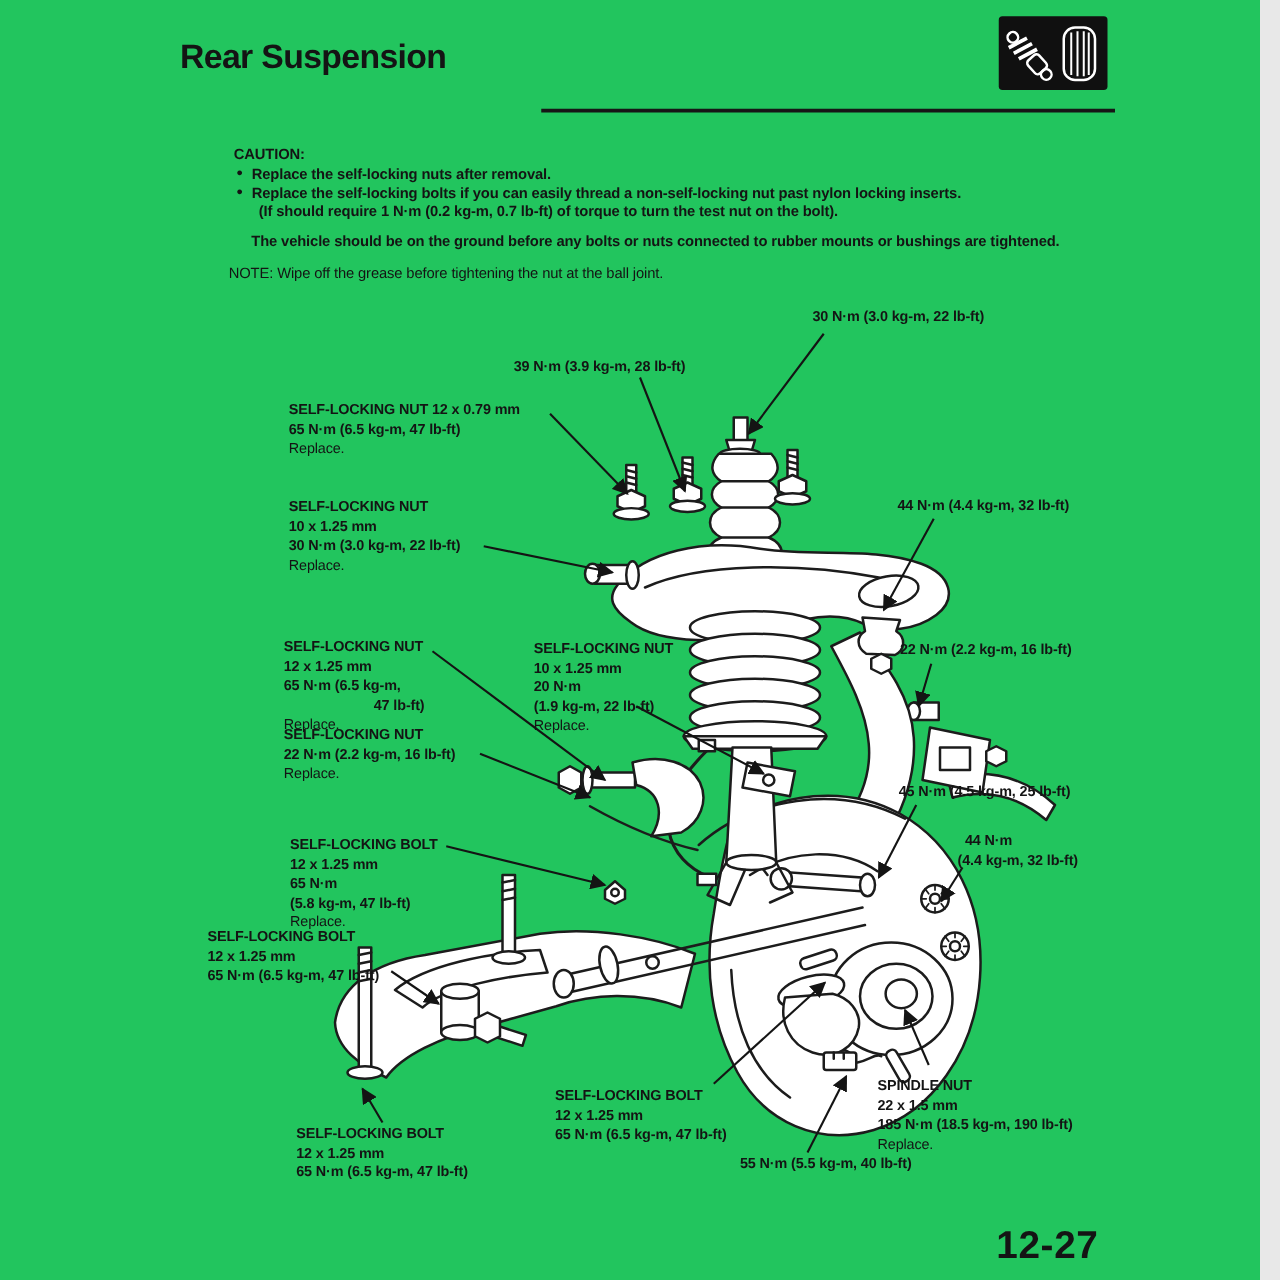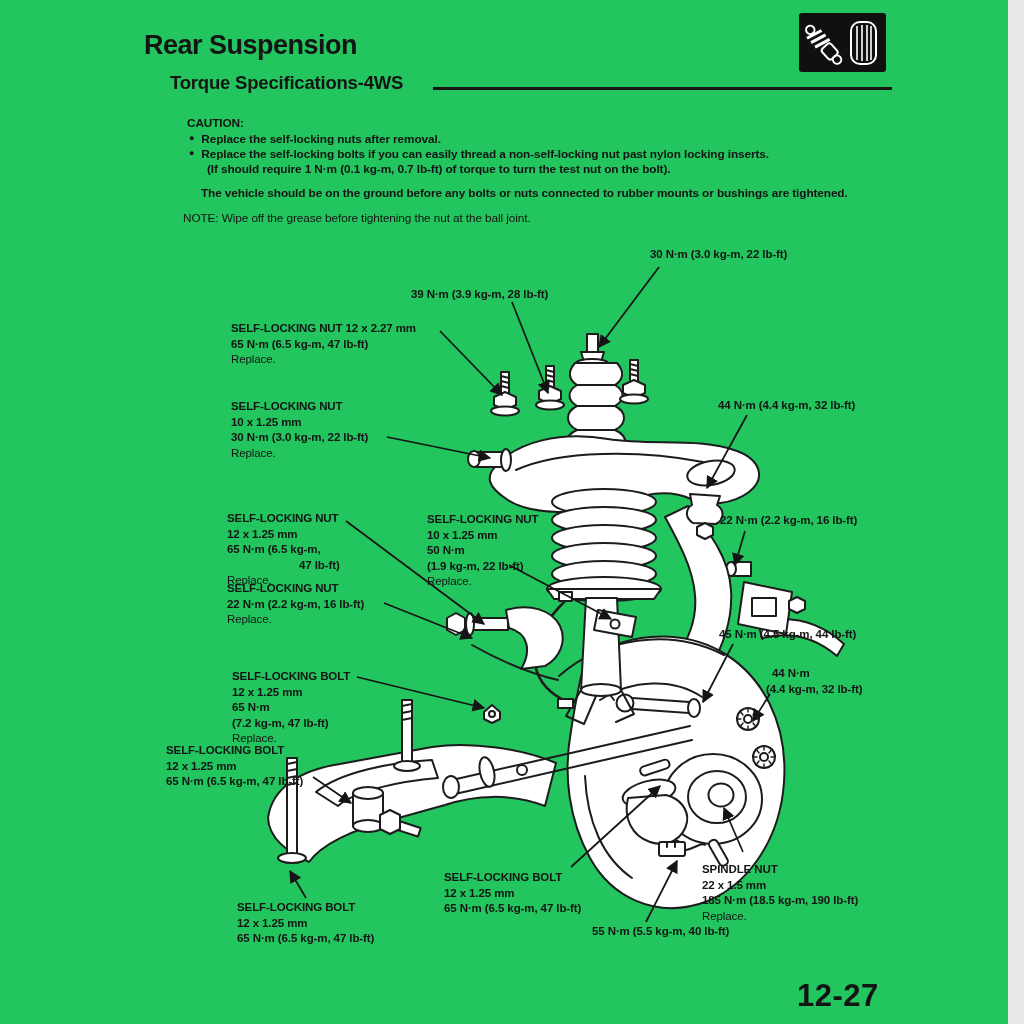--- a/index.html
+++ b/index.html
@@ -35,33 +35,32 @@
           <circle cx="0" cy="-19" r="4.2"></circle>
           <path d="M-8,-15 L8,-11 M-8,-9 L8,-5 M-8,-3 L8,1" stroke-width="3"></path>
           <rect x="-6" y="3" width="12" height="14" rx="3"></rect>
           <circle cx="0" cy="21" r="4.2"></circle>
         </g>
         <rect x="52" y="9" width="25" height="42" rx="9"></rect>
         <path d="M58,13 L58,47 M63,12 L63,48 M68,12 L68,48 M72,13 L72,47" stroke-width="1.6"></path>
       </g>
     </svg>
   </div>
-  <div class="abs h2" style="left:170px;top:72px">Torque Specifications-4WS</div>
   <div class="rule" style="left:433px;top:87px;width:459px"></div>
 
   <div class="abs cau" style="left:167px;top:116px">CAUTION:</div>
   <div class="abs cau bullet-row" style="left:169px;top:132px">
     <span class="dot">●</span>
     <span>Replace the self-locking nuts after removal.</span>
   </div>
   <div class="abs cau bullet-row" style="left:169px;top:147px">
     <span class="dot">●</span>
     <span>Replace the self-locking bolts if you can easily thread a non-self-locking nut past nylon locking inserts.</span>
   </div>
-  <div class="abs cau" style="left:187px;top:162px">(If should require 1 N·m (0.1 kg-m, 0.7 lb-ft) of torque to turn the test nut on the bolt).</div>
+  <div class="abs cau" style="left:187px;top:162px">(If should require 1 N·m (0.2 kg-m, 0.7 lb-ft) of torque to turn the test nut on the bolt).</div>
   <div class="abs cau rg" style="left:163px;top:211px">NOTE: Wipe off the grease before tightening the nut at the ball joint.</div>
   <div class="abs cau" style="left:181px;top:186px">The vehicle should be on the ground before any bolts or nuts connected to rubber mounts or bushings are tightened.</div>
 
   <svg class="diagram" width="1024" height="1024" viewBox="0 0 1024 1024">
     <defs>
       <marker id="ah" viewBox="0 0 10 10" refX="9" refY="5" markerWidth="7.5" markerHeight="7.5" orient="auto-start-reverse">
         <path d="M0,0 L10,5 L0,10 z" fill="#141414"></path>
       </marker>
       <g id="nutStud" stroke="#1c1c1c" stroke-width="2" fill="#fff">
         <rect x="-4" y="-30" width="8" height="23"></rect>
@@ -226,29 +225,29 @@
       <line x1="646" y1="922" x2="677" y2="861" marker-end="url(#ah)"></line>
       <line x1="733" y1="644" x2="703" y2="702" marker-end="url(#ah)"></line>
       <line x1="770" y1="694" x2="753" y2="721" marker-end="url(#ah)"></line>
     </g>
   </svg>
 
   <div class="co" style="left:650px;top:247px">30 N·m (3.0 kg-m, 22 lb-ft)</div>
   <div class="co" style="left:411px;top:287px">39 N·m (3.9 kg-m, 28 lb-ft)</div>
   <div class="co" style="left:718px;top:398px">44 N·m (4.4 kg-m, 32 lb-ft)</div>
   <div class="co" style="left:720px;top:513px">22 N·m (2.2 kg-m, 16 lb-ft)</div>
-  <div class="co" style="left:719px;top:627px">45 N·m (4.5 kg-m, 44 lb-ft)</div>
+  <div class="co" style="left:719px;top:627px">45 N·m (4.5 kg-m, 25 lb-ft)</div>
   <div class="co" style="left:766px;top:666px">
     <div style="padding-left:6px">44 N·m</div>
     <div>(4.4 kg-m, 32 lb-ft)</div>
   </div>
   <div class="co" style="left:592px;top:924px">55 N·m (5.5 kg-m, 40 lb-ft)</div>
 
   <div class="co" style="left:231px;top:321px">
-    <div>SELF-LOCKING NUT 12 x 2.27 mm</div>
+    <div>SELF-LOCKING NUT 12 x 0.79 mm</div>
     <div>65 N·m (6.5 kg-m, 47 lb-ft)</div>
     <div class="rg">Replace.</div>
   </div>
 
   <div class="co" style="left:231px;top:399px">
     <div>SELF-LOCKING NUT</div>
     <div>10 x 1.25 mm</div>
     <div>30 N·m (3.0 kg-m, 22 lb-ft)</div>
     <div class="rg">Replace.</div>
   </div>
@@ -257,36 +256,36 @@
     <div>SELF-LOCKING NUT</div>
     <div>12 x 1.25 mm</div>
     <div>65 N·m (6.5 kg-m,</div>
     <div class="ind">47 lb-ft)</div>
     <div class="rg">Replace.</div>
   </div>
 
   <div class="co" style="left:427px;top:512px">
     <div>SELF-LOCKING NUT</div>
     <div>10 x 1.25 mm</div>
-    <div>50 N·m</div>
+    <div>20 N·m</div>
     <div>(1.9 kg-m, 22 lb-ft)</div>
     <div class="rg">Replace.</div>
   </div>
 
   <div class="co" style="left:227px;top:581px">
     <div>SELF-LOCKING NUT</div>
     <div>22 N·m (2.2 kg-m, 16 lb-ft)</div>
     <div class="rg">Replace.</div>
   </div>
 
   <div class="co" style="left:232px;top:669px">
     <div>SELF-LOCKING BOLT</div>
     <div>12 x 1.25 mm</div>
     <div>65 N·m</div>
-    <div>(7.2 kg-m, 47 lb-ft)</div>
+    <div>(5.8 kg-m, 47 lb-ft)</div>
     <div class="rg">Replace.</div>
   </div>
 
   <div class="co" style="left:166px;top:743px">
     <div>SELF-LOCKING BOLT</div>
     <div>12 x 1.25 mm</div>
     <div>65 N·m (6.5 kg-m, 47 lb-ft)</div>
   </div>
 
   <div class="co" style="left:237px;top:900px">

